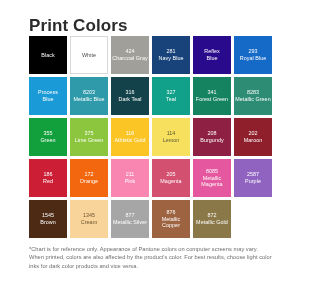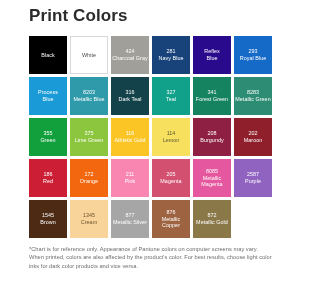--- a/index.html
+++ b/index.html
@@ -17,21 +17,21 @@
   #sheet {
     position: relative;
     width: 300px;
     height: 300px;
     background: #ffffff;
     box-sizing: border-box;
   }
   #page-title {
     position: absolute;
     left: 29px;
-    top: 5px;
+    top: 15px;
     font-size: 17px;
     font-weight: 700;
     color: #2b2b2b;
     letter-spacing: 0.1px;
     line-height: 22px;
   }
   #swatch-grid {
     position: absolute;
     left: 29px;
     top: 36px;

